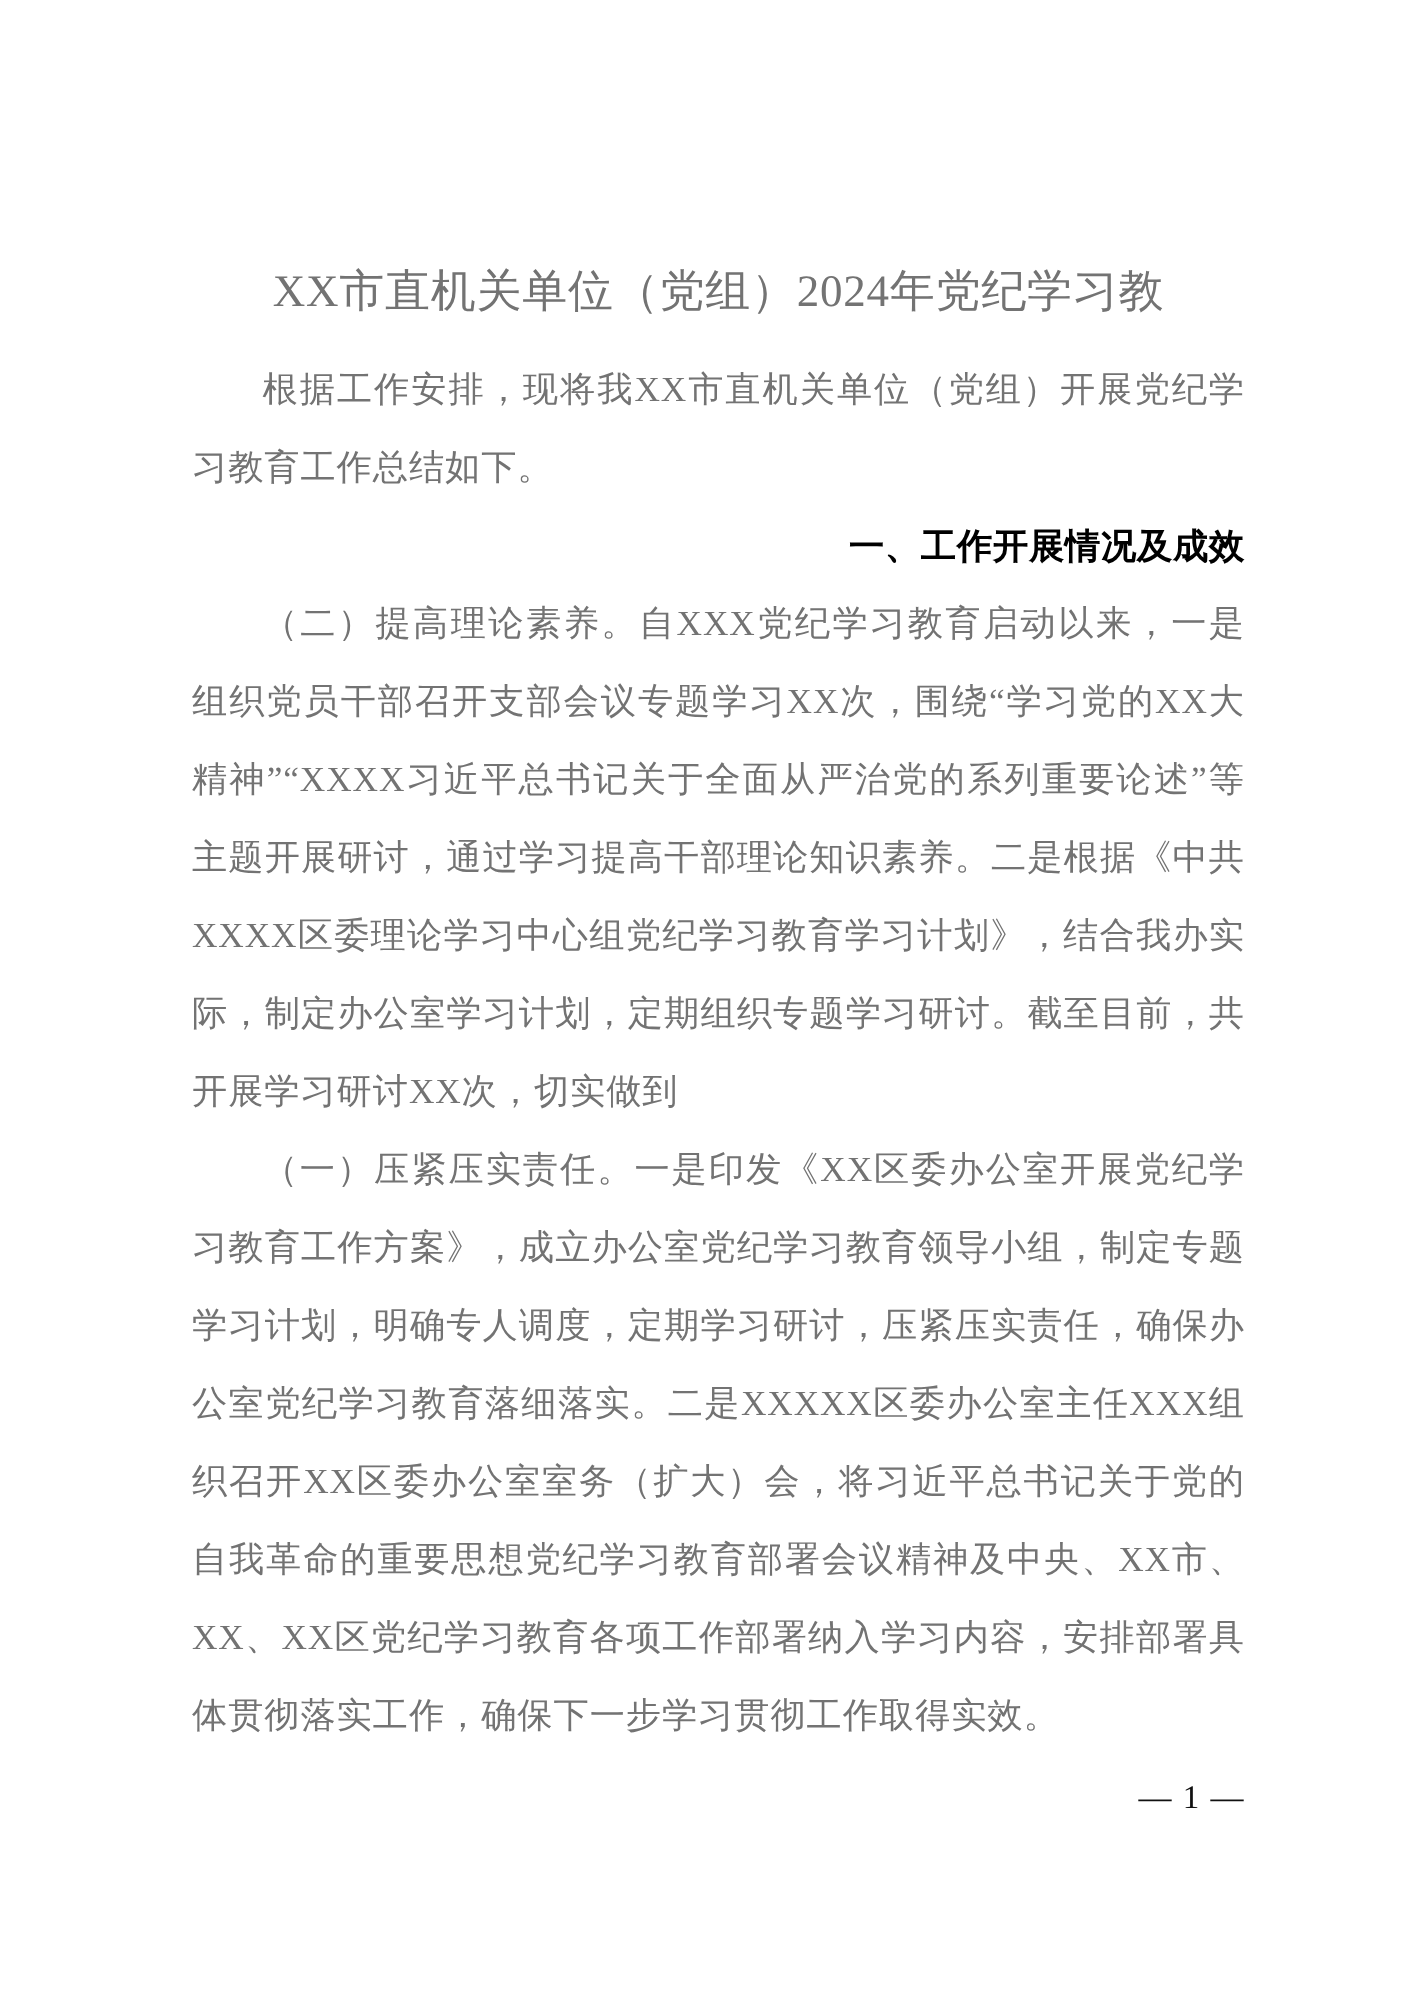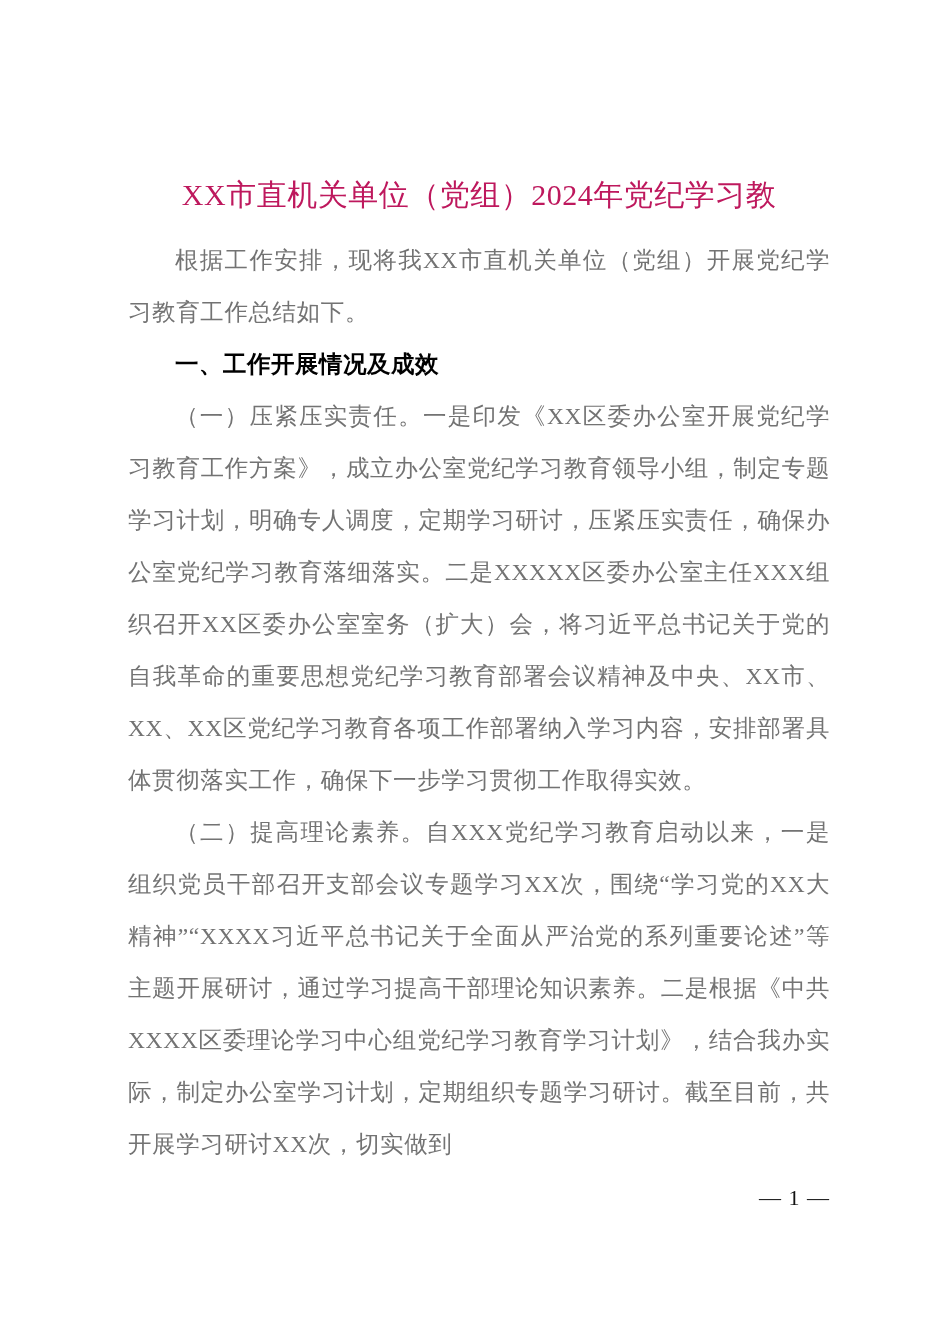--- a/index.html
+++ b/index.html
@@ -26,21 +26,21 @@
 
   
   .doc-title {
     font-family: "Liberation Serif", "DejaVu Serif", serif;
     font-size: 30px;
     line-height: 50px;
     text-align: center;
     letter-spacing: 0.5px;
     margin: 0 0 14px 0;
     font-weight: 400;
-    color: #be185d;
+    color: #737373;
   }
 
   
   .para {
     font-family: "Liberation Serif", "DejaVu Serif", serif;
     font-size: 23.5px;
     line-height: 52px;
     text-align: justify;
     text-align-last: left;
     text-justify: inter-character;
@@ -54,20 +54,21 @@
   
   .sec-heading {
     font-family: "Liberation Sans", "DejaVu Sans", sans-serif;
     font-size: 23.5px;
     line-height: 52px;
     font-weight: 700;
     margin: 0;
     text-indent: 2em;
     letter-spacing: 0.5px;
     color: #000;
+    text-align: right;
   }
 
   
   .footer {
     position: absolute;
     left: 128px;
     right: 120px;
     top: 1185px;
     text-align: right;
     font-family: "Liberation Serif", "DejaVu Serif", serif;
@@ -84,23 +85,23 @@
   <div class="content">
 
     <h1 class="doc-title">
       <span>XX市直机关单位（党组）2024年党纪学习教</span><br>
     </h1>
 
     <p class="para">根据工作安排，现将我XX市直机关单位（党组）开展党纪学习教育工作总结如下。</p>
 
     <h2 class="sec-heading">一、工作开展情况及成效</h2>
 
+    <p class="para">（二）提高理论素养。自XXX党纪学习教育启动以来，一是组织党员干部召开支部会议专题学习XX次，围绕“学习党的XX大精神”“XXXX习近平总书记关于全面从严治党的系列重要论述”等主题开展研讨，通过学习提高干部理论知识素养。二是根据《中共XXXX区委理论学习中心组党纪学习教育学习计划》，结合我办实际，制定办公室学习计划，定期组织专题学习研讨。截至目前，共开展学习研讨XX次，切实做到</p>
+
     <p class="para">（一）压紧压实责任。一是印发《XX区委办公室开展党纪学习教育工作方案》，成立办公室党纪学习教育领导小组，制定专题学习计划，明确专人调度，定期学习研讨，压紧压实责任，确保办公室党纪学习教育落细落实。二是XXXXX区委办公室主任XXX组织召开XX区委办公室室务（扩大）会，将习近平总书记关于党的自我革命的重要思想党纪学习教育部署会议精神及中央、XX市、XX、XX区党纪学习教育各项工作部署纳入学习内容，安排部署具体贯彻落实工作，确保下一步学习贯彻工作取得实效。</p>
-
-    <p class="para">（二）提高理论素养。自XXX党纪学习教育启动以来，一是组织党员干部召开支部会议专题学习XX次，围绕“学习党的XX大精神”“XXXX习近平总书记关于全面从严治党的系列重要论述”等主题开展研讨，通过学习提高干部理论知识素养。二是根据《中共XXXX区委理论学习中心组党纪学习教育学习计划》，结合我办实际，制定办公室学习计划，定期组织专题学习研讨。截至目前，共开展学习研讨XX次，切实做到</p>
 
   </div>
 
   <div class="footer">
     <span>— 1 —</span>
   </div>
 
 </div>
 
 </body></html>

